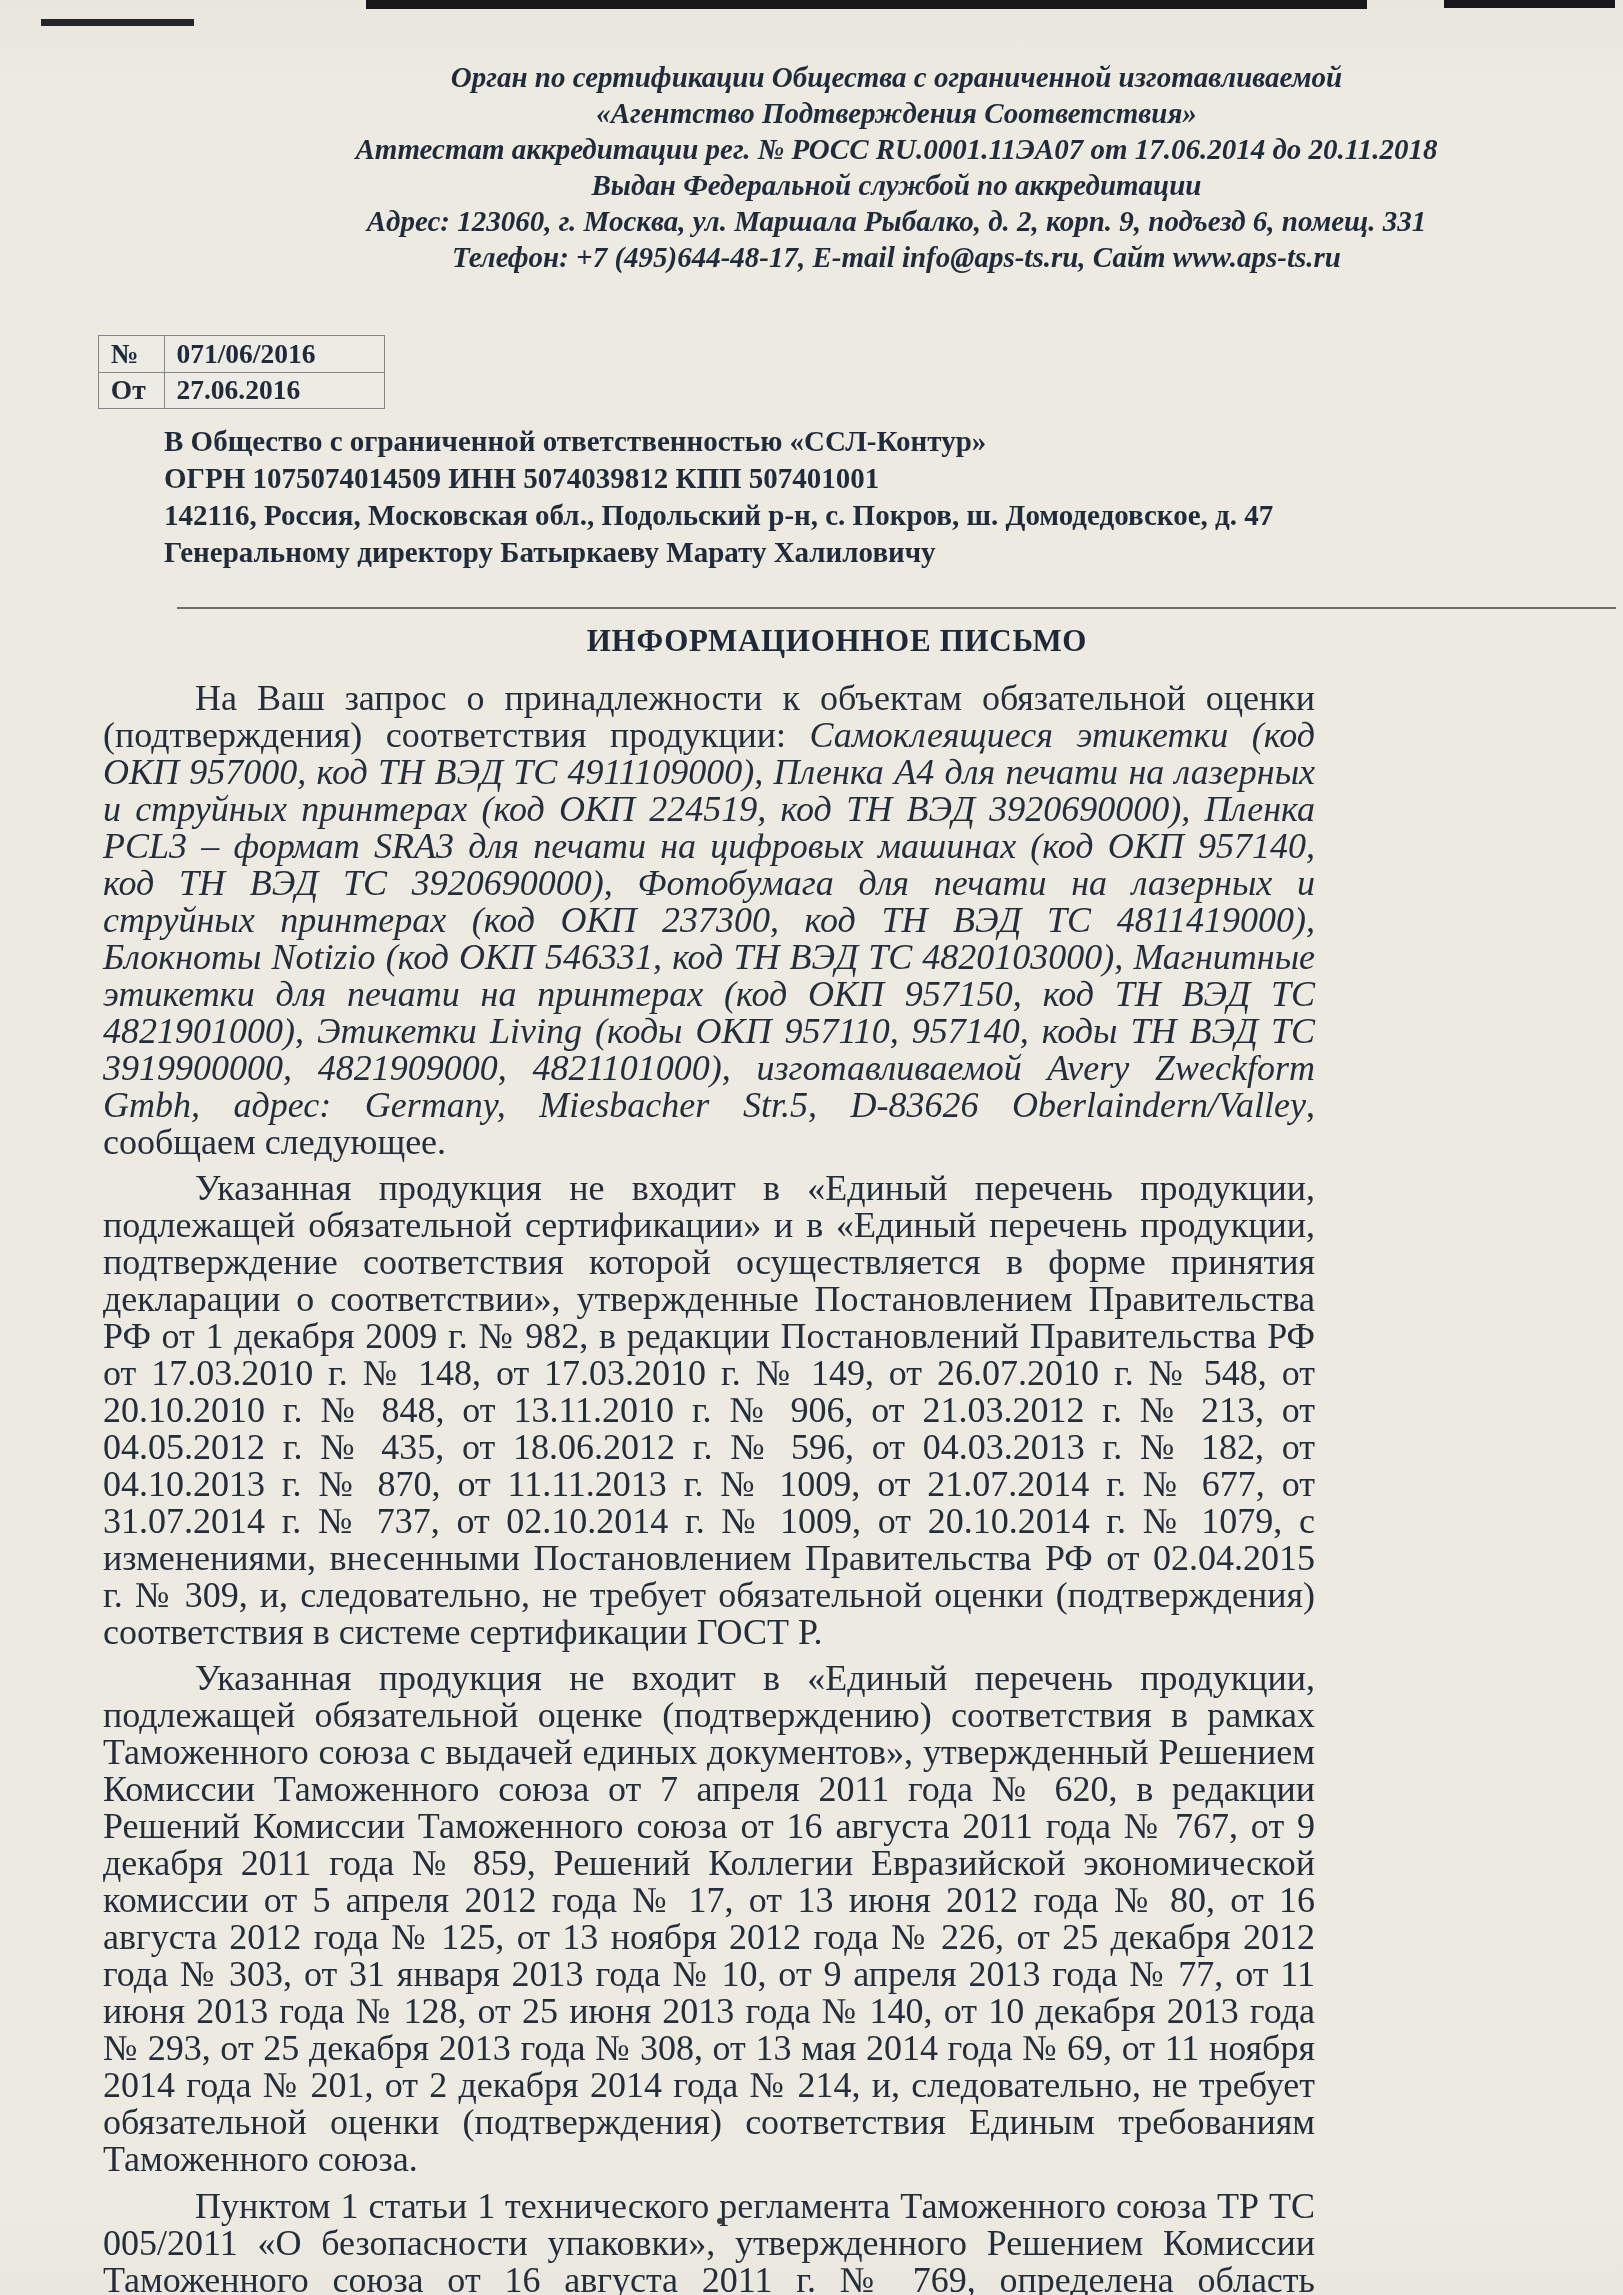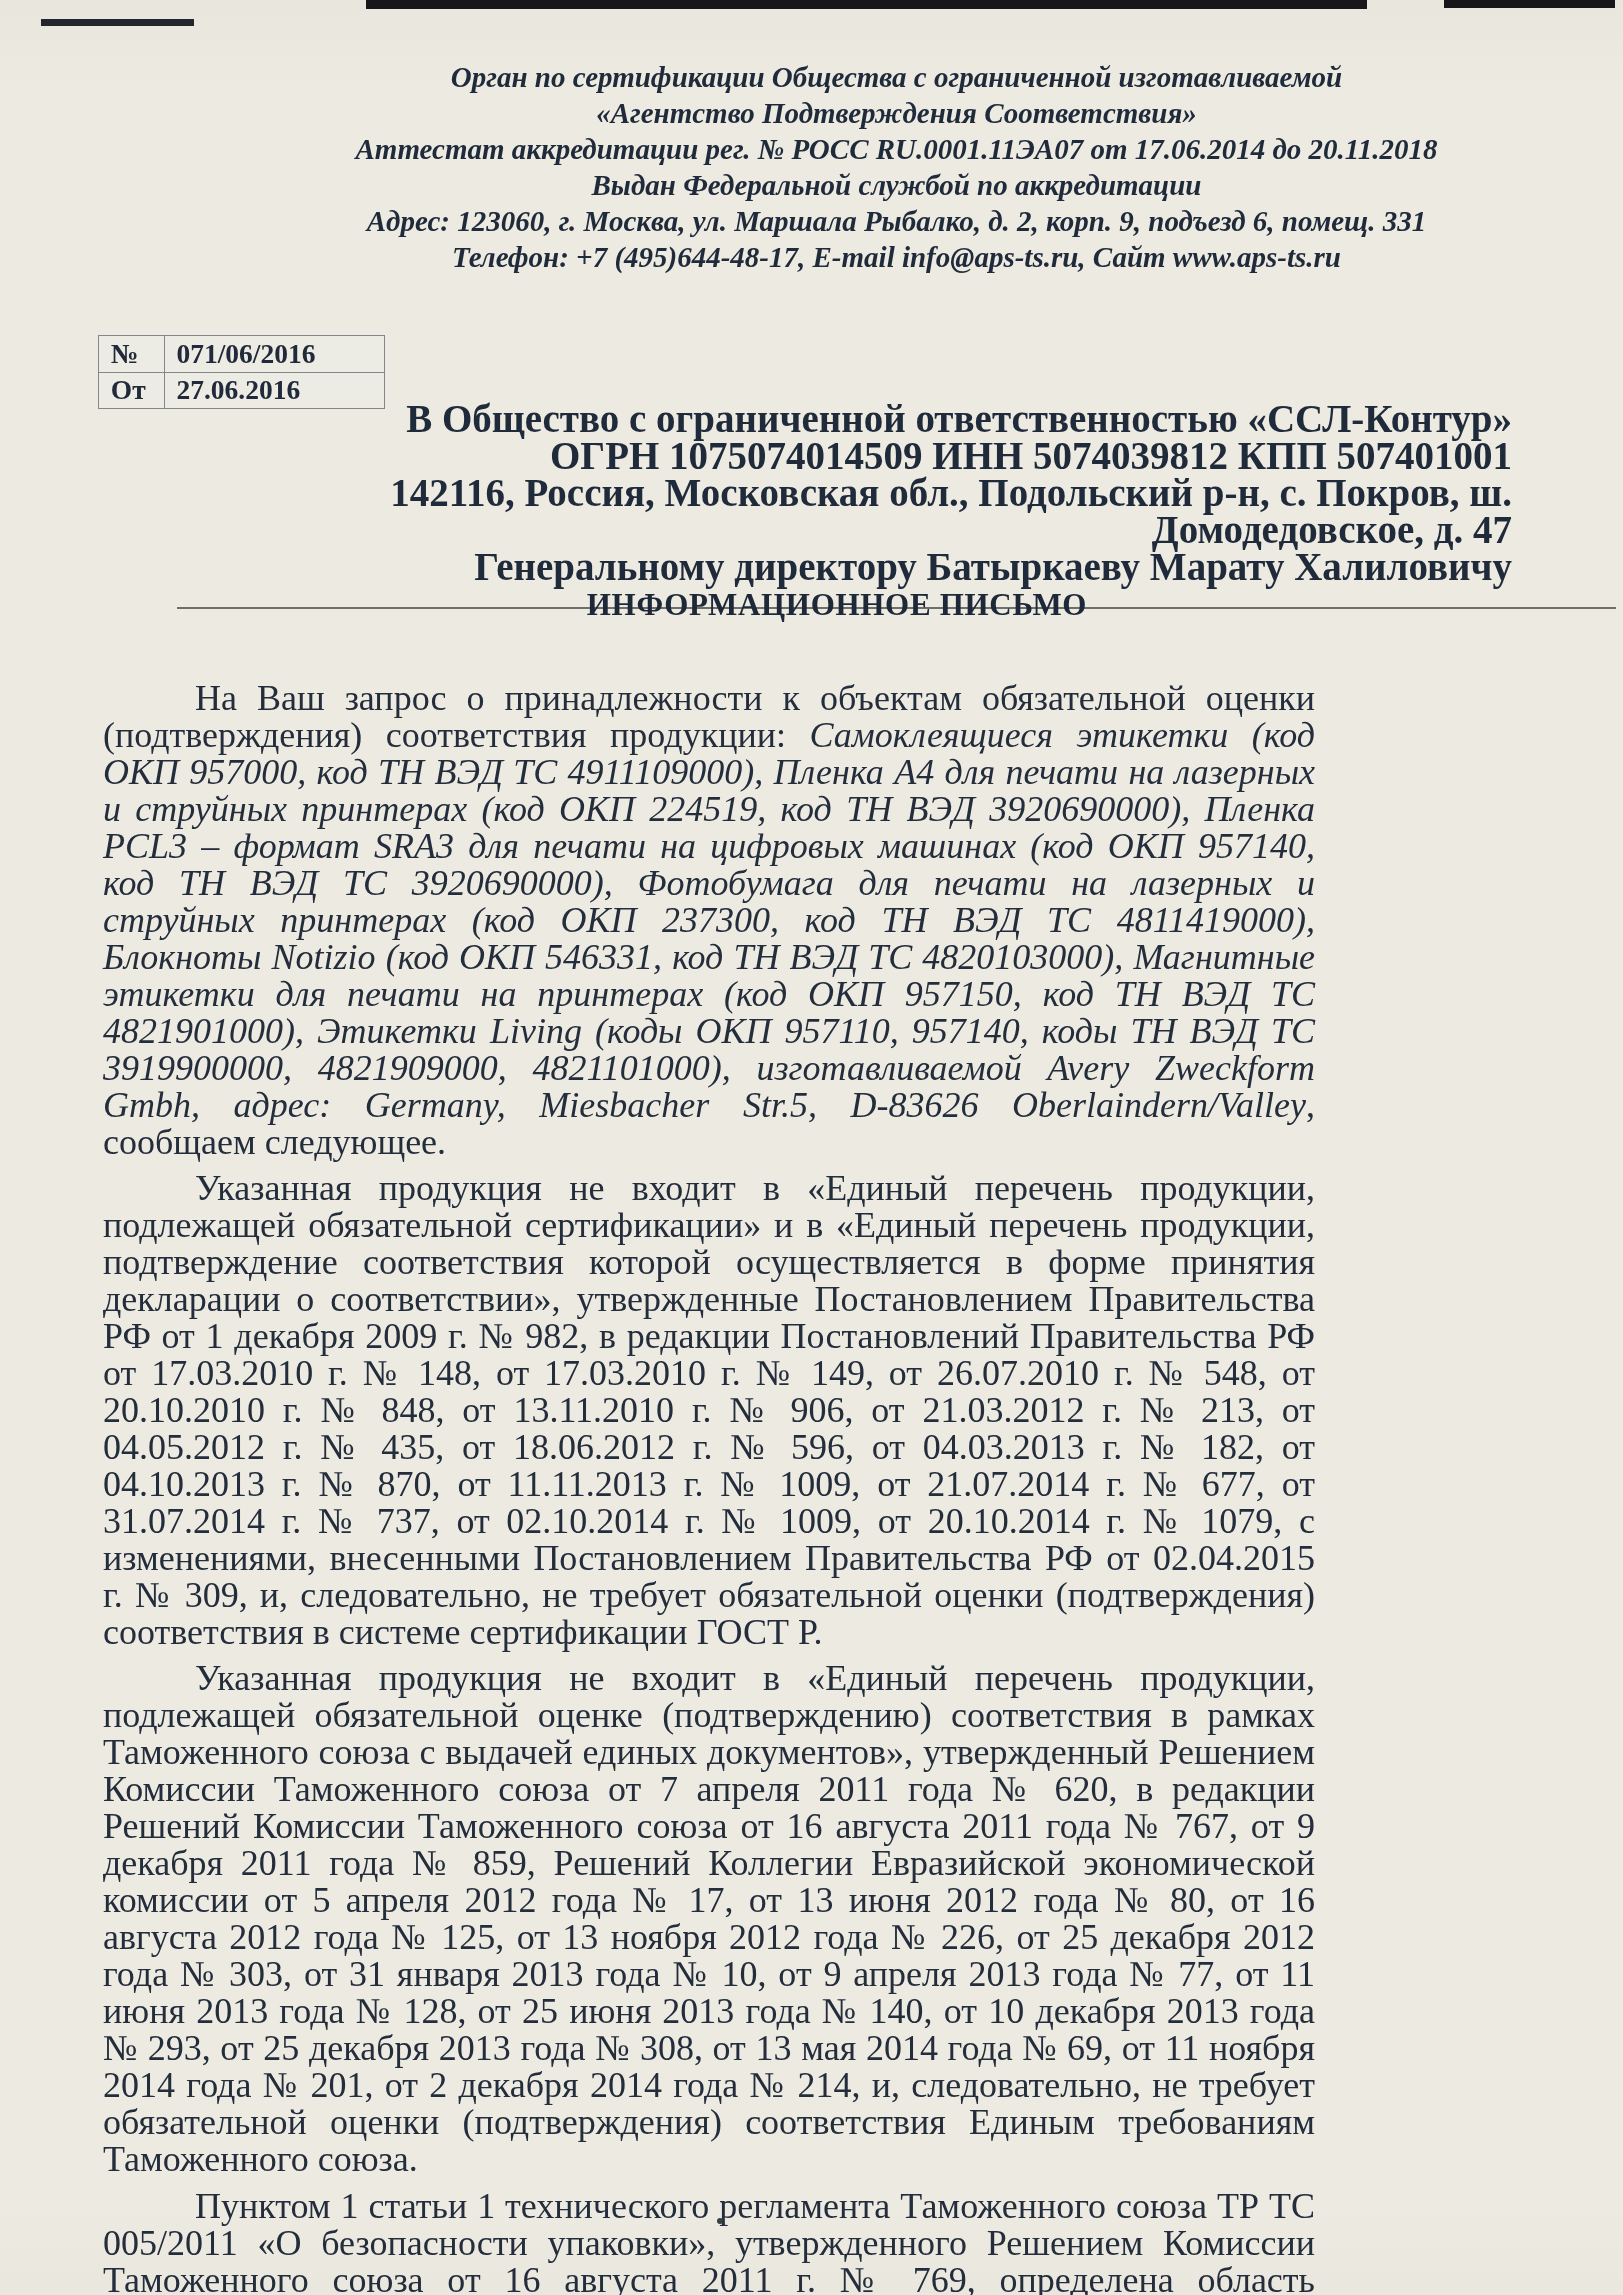--- a/index.html
+++ b/index.html
@@ -28,30 +28,30 @@
     border-collapse:collapse;font-weight:bold;font-size:27.5px;color:#202a3a;
   }
   .ref-table td{
     border:1.3px solid #85868a;background:#ecebe4;
     padding:1.3px 11.8px;height:33px;vertical-align:middle;
   }
   .ref-table td.lbl{min-width:41px;text-align:left;}
   .ref-table td.val{min-width:196px;text-align:left;margin-left:8px;}
 
   .recipient{
-    position:absolute;top:400px;left:164px;width:1348px;
-    text-align:right;font-weight:bold;
-    font-size:39px;line-height:37px;color:#1f2a3a;
+    position:absolute;top:423px;left:164px;width:1348px;
+    font-weight:bold;
+    font-size:29px;line-height:37px;color:#1f2a3a;
   }
   .rule{
     position:absolute;top:607px;left:177px;width:1439px;height:2px;
     background:#6e6f6b;
   }
   .letter-title{
-    position:absolute;top:587px;left:52px;width:1570px;
+    position:absolute;top:623px;left:52px;width:1570px;
     text-align:center;font-weight:bold;font-size:31px;letter-spacing:0.7px;
     color:#1d2838;
   }
   .letter-body{
     position:absolute;top:680px;left:103px;width:1212px;
     font-size:36px;line-height:37px;text-align:justify;
     color:#232d3b;
   }
   .para{margin:0 0 9.2px 0;text-indent:92px;}
   .it{font-style:italic;}

